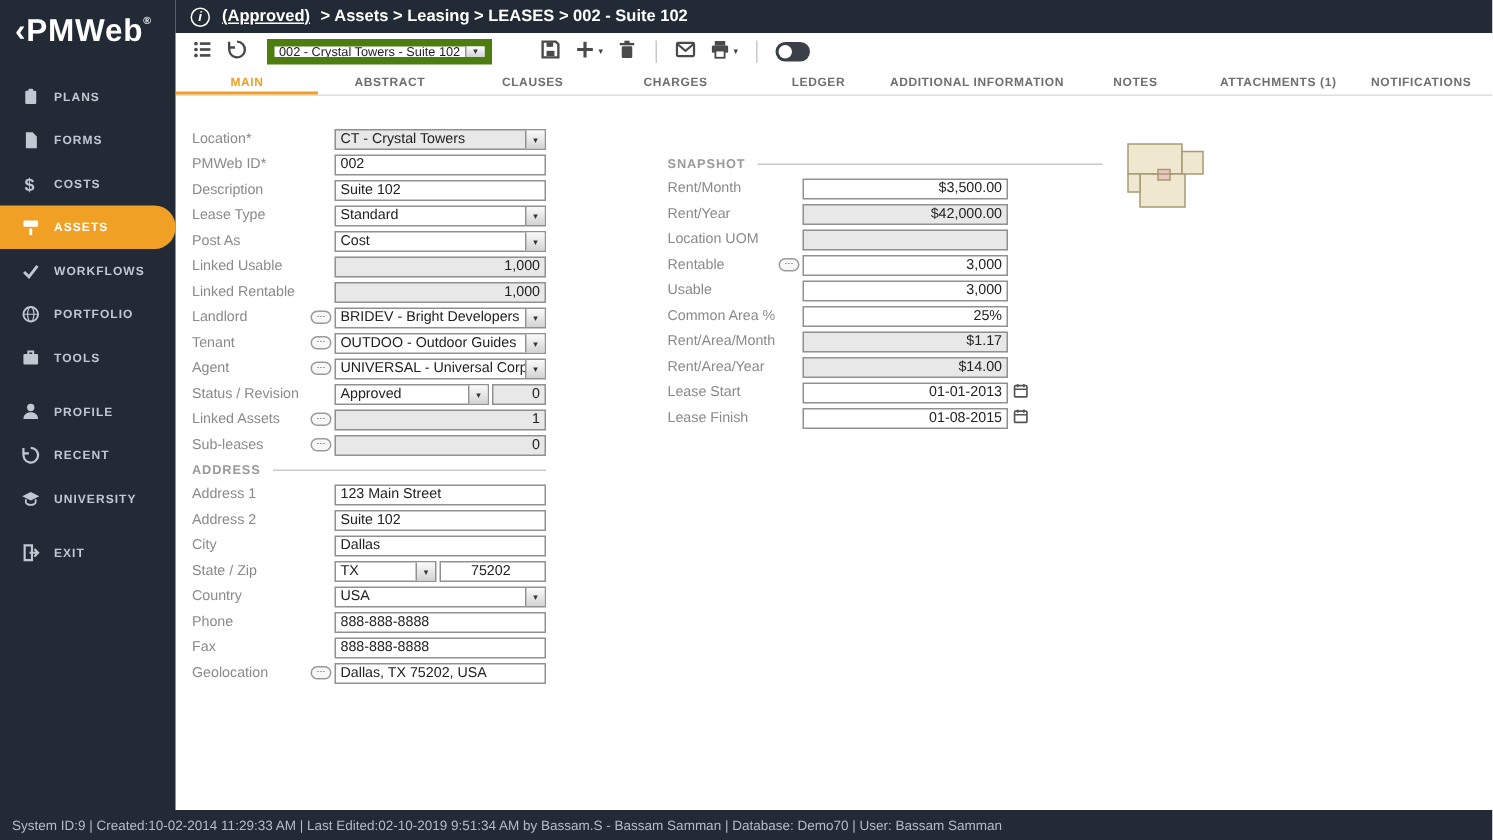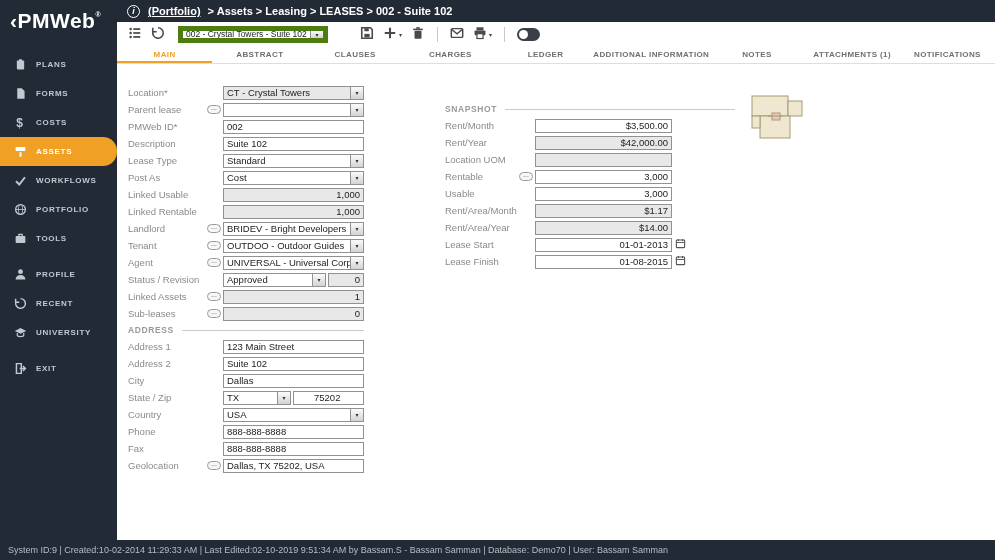--- a/index.html
+++ b/index.html
@@ -175,21 +175,21 @@
           </svg>
         </span>
       <span>EXIT</span>
     </div>
   </nav>
 </aside>
 
 <header class="topbar">
   <span class="info-icon">i</span>
   <span class="bc">
-    <a class="bc-link">(Portfolio)</a>
+    <a class="bc-link">(Approved)</a>
     <span class="bc-rest">&gt; Assets &gt; Leasing &gt; LEASES &gt; 002 - Suite 102</span>
   </span>
 </header>
 
 <div class="toolbar">
   <button class="tb-btn">
     <span><svg viewBox="0 0 16 16" width="14" height="14" fill="currentColor">
           <circle cx="3" cy="3.5" r="1.4"></circle>
           <rect x="6" y="2.5" width="8" height="2"></rect>
           <circle cx="3" cy="8" r="1.4"></circle>
@@ -265,30 +265,20 @@
   <div class="col-left">
     <div class="row">
       <span class="lbl">Location*</span>
       <span class="dots-slot"></span>
       <div class="fld select ro">
         <span class="sel-text">CT - Crystal Towers</span>
         <span class="sel-arrow">▾</span>
       </div>
     </div>
     <div class="row">
-      <span class="lbl">Parent lease</span>
-      <span class="dots-slot">
-          <button class="dots-btn">...</button>
-        </span>
-      <div class="fld select">
-        <span class="sel-text"></span>
-        <span class="sel-arrow">▾</span>
-      </div>
-    </div>
-    <div class="row">
       <span class="lbl">PMWeb ID*</span>
       <span class="dots-slot"></span>
       <input class="fld" value="002" style="">
     </div>
     <div class="row">
       <span class="lbl">Description</span>
       <span class="dots-slot"></span>
       <input class="fld" value="Suite 102" style="">
     </div>
     <div class="row">
@@ -445,20 +435,25 @@
       <span class="lbl">Rentable</span>
       <span class="dots-slot">
           <button class="dots-btn">...</button>
         </span>
       <input class="fld num" value="3,000" style="">
     </div>
     <div class="row">
       <span class="lbl">Usable</span>
       <span class="dots-slot"></span>
       <input class="fld num" value="3,000" style="">
+    </div>
+    <div class="row">
+      <span class="lbl">Common Area %</span>
+      <span class="dots-slot"></span>
+      <input class="fld num" value="25%" style="">
     </div>
     <div class="row">
       <span class="lbl">Rent/Area/Month</span>
       <span class="dots-slot"></span>
       <input class="fld num ro" readonly="" value="$1.17" style="">
     </div>
     <div class="row">
       <span class="lbl">Rent/Area/Year</span>
       <span class="dots-slot"></span>
       <input class="fld num ro" readonly="" value="$14.00" style="">

